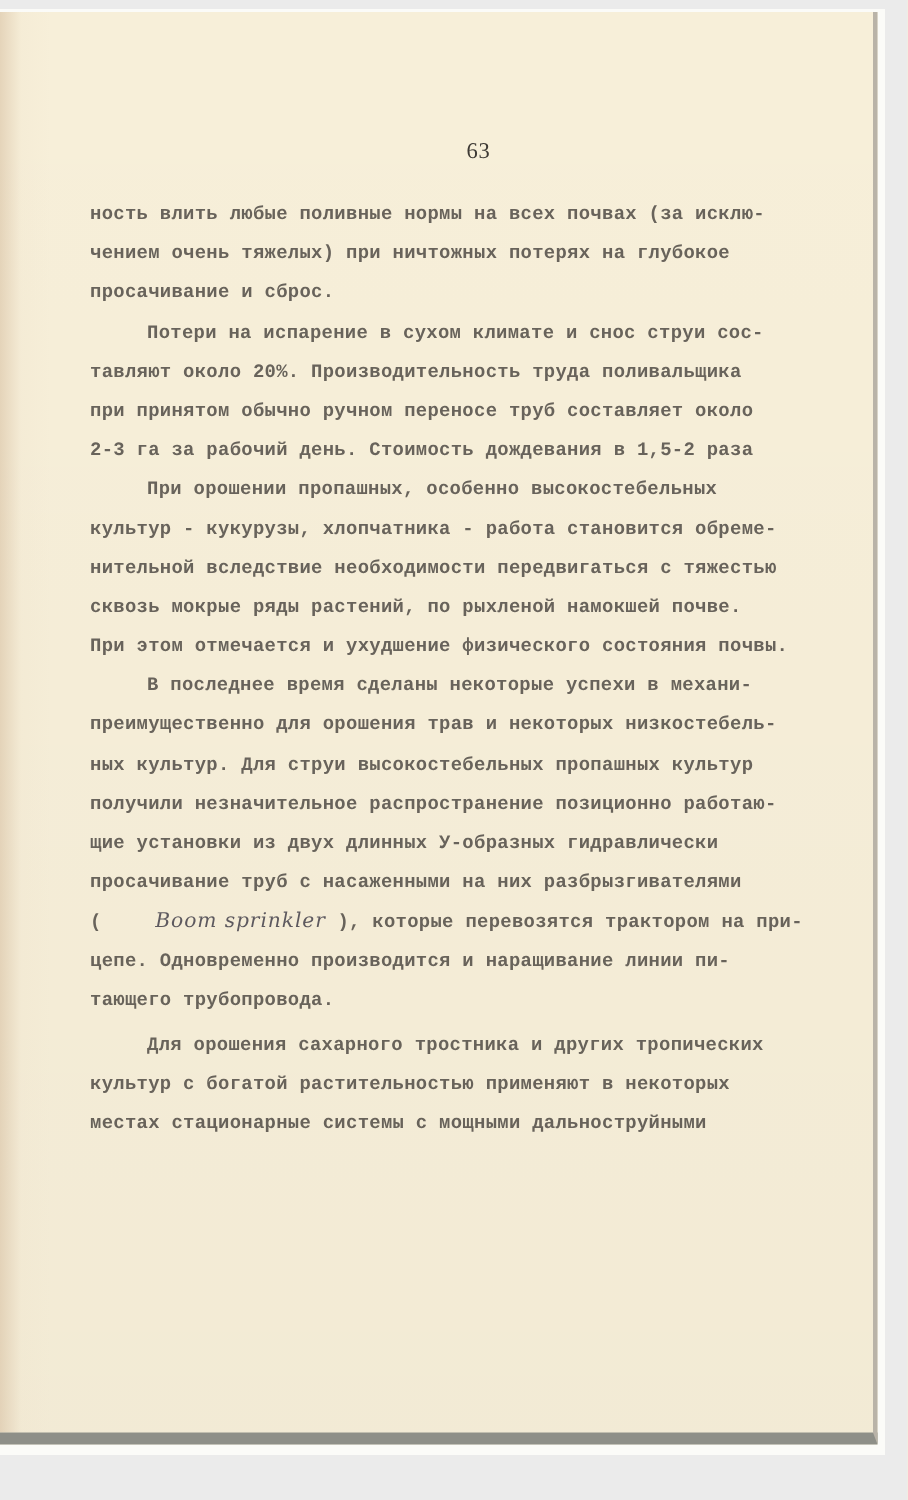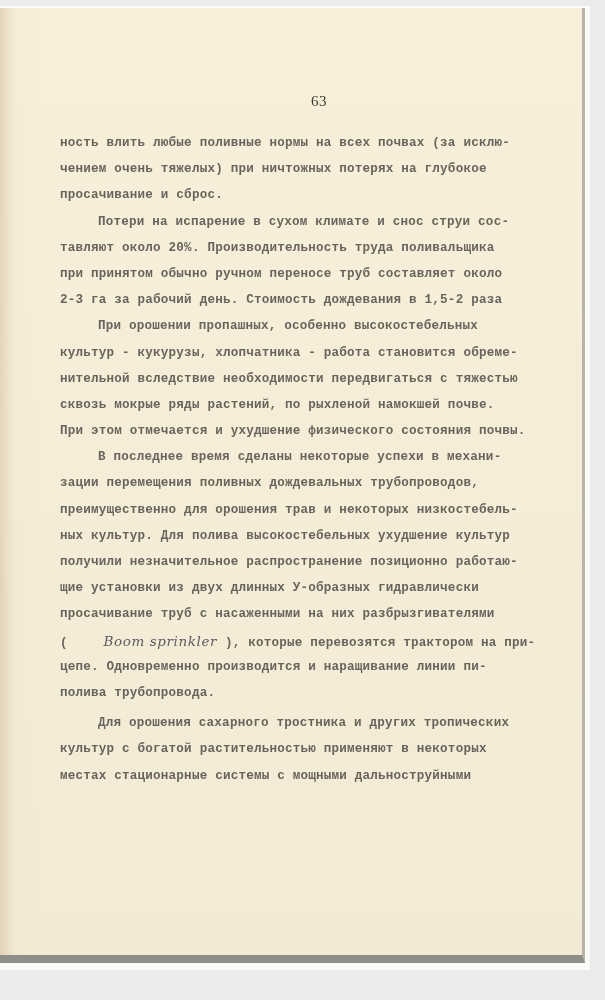--- a/index.html
+++ b/index.html
@@ -102,29 +102,28 @@
       <div>
         <span class="line indent">При орошении пропашных, особенно высокостебельных</span>
         <span class="line">культур - кукурузы, хлопчатника - работа становится обреме-</span>
         <span class="line">нительной вследствие необходимости передвигаться с тяжестью</span>
         <span class="line">сквозь мокрые ряды растений, по рыхленой намокшей почве.</span>
         <span class="line">При этом отмечается и ухудшение физического состояния почвы.</span>
       </div>
 
       <div>
         <span class="line indent">В последнее время сделаны некоторые успехи в механи-</span>
-        <span class="line">зации перемещения поливных дождевальных трубопроводов,</span>
         <span class="line">преимущественно для орошения трав и некоторых низкостебель-</span>
-        <span class="line">ных культур. Для полива высокостебельных ухудшение культур</span>
+        <span class="line">ных культур. Для струи высокостебельных пропашных культур</span>
         <span class="line">получили незначительное распространение позиционно работаю-</span>
         <span class="line">щие установки из двух длинных У-образных гидравлически</span>
         <span class="line">просачивание труб с насаженными на них разбрызгивателями</span>
         <span class="line"><span>( </span><span class="handwritten">Boom sprinkler</span><span> ), которые перевозятся трактором на при-</span></span>
         <span class="line">цепе. Одновременно производится и наращивание линии пи-</span>
-        <span class="line">полива трубопровода.</span>
+        <span class="line">тающего трубопровода.</span>
       </div>
 
       <div style="margin-top: 4px;">
         <span class="line indent">Для орошения сахарного тростника и других тропических</span>
         <span class="line">культур с богатой растительностью применяют в некоторых</span>
         <span class="line">местах стационарные системы с мощными дальноструйными</span>
       </div>
 
     </div>
   </div>

